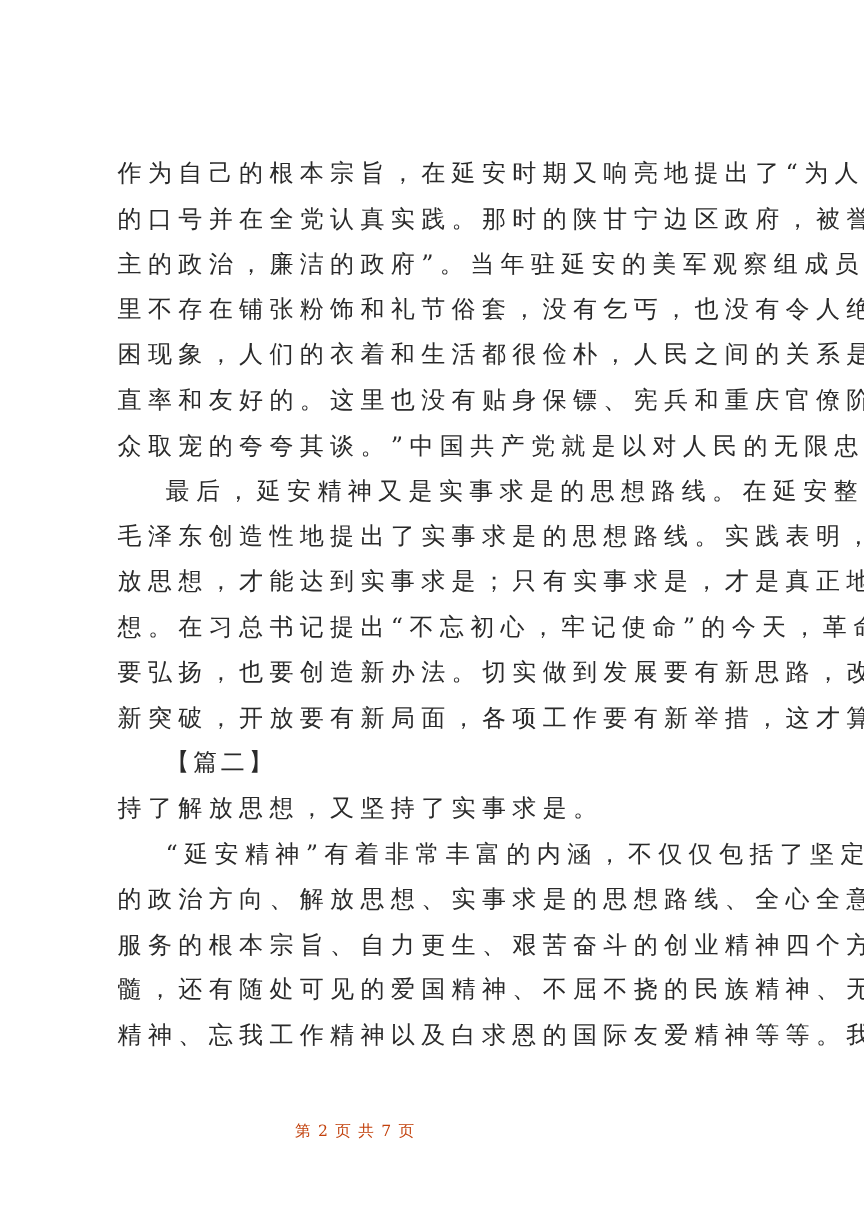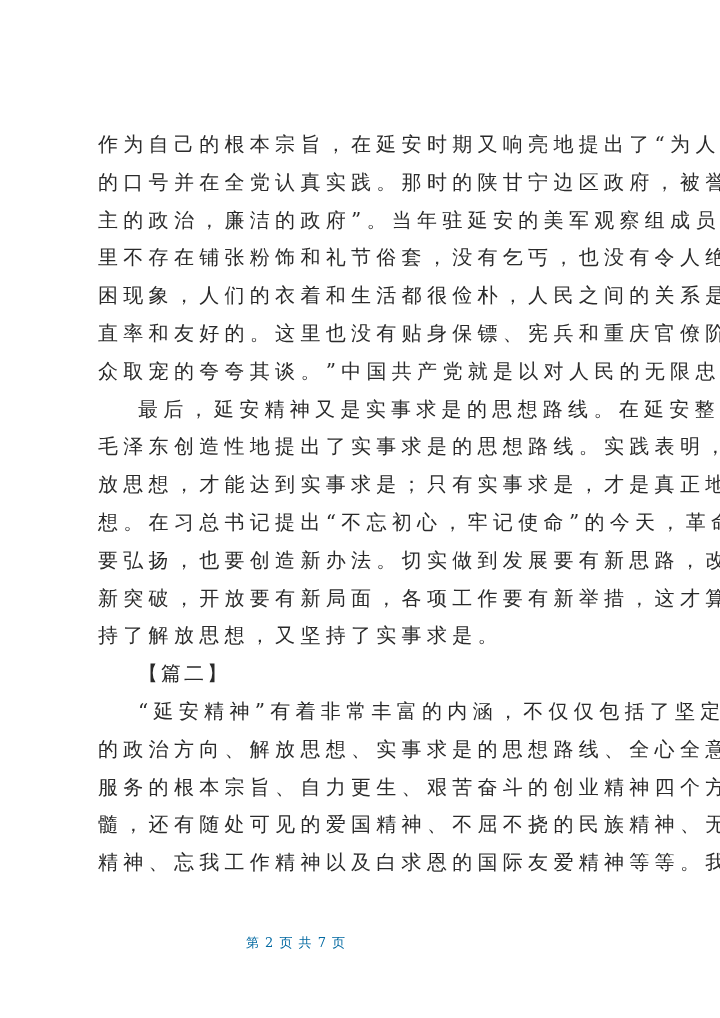--- a/index.html
+++ b/index.html
@@ -43,21 +43,21 @@
       padding-left: 40px;
       letter-spacing: 3px;
     }
     .footer {
       position: absolute;
       left: 0;
       width: 592px;
       top: 934px;
       text-align: center;
       font-size: 13px;
-      color: #0369a1;
+      color: #c2410c;
       letter-spacing: 1px;
     }
   </style>
 </head>
 <body>
 
 <div class="page">
   <div class="content">
     <div class="line">作为自己的根本宗旨，在延安时期又响亮地提出了“为人民服务”</div>
     <div class="line">的口号并在全党认真实践。那时的陕甘宁边区政府，被誉为“民</div>
@@ -65,22 +65,22 @@
     <div class="line">里不存在铺张粉饰和礼节俗套，没有乞丐，也没有令人绝望的贫</div>
     <div class="line">困现象，人们的衣着和生活都很俭朴，人民之间的关系是坦诚、</div>
     <div class="line">直率和友好的。这里也没有贴身保镖、宪兵和重庆官僚阶层的哗</div>
     <div class="line">众取宠的夸夸其谈。”中国共产党就是以对人民的无限忠诚赢得</div>
     <div class="line indent">最后，延安精神又是实事求是的思想路线。在延安整风期间，</div>
     <div class="line">毛泽东创造性地提出了实事求是的思想路线。实践表明，只有解</div>
     <div class="line">放思想，才能达到实事求是；只有实事求是，才是真正地解放思</div>
     <div class="line">想。在习总书记提出“不忘初心，牢记使命”的今天，革命传统</div>
     <div class="line">要弘扬，也要创造新办法。切实做到发展要有新思路，改革要有</div>
     <div class="line">新突破，开放要有新局面，各项工作要有新举措，这才算做既坚</div>
+    <div class="line heading">【篇二】</div>
     <div class="line">持了解放思想，又坚持了实事求是。</div>
-    <div class="line heading">【篇二】</div>
     <div class="line indent">“延安精神”有着非常丰富的内涵，不仅仅包括了坚定正确</div>
     <div class="line">的政治方向、解放思想、实事求是的思想路线、全心全意为人民</div>
     <div class="line">服务的根本宗旨、自力更生、艰苦奋斗的创业精神四个方面的精</div>
     <div class="line">髓，还有随处可见的爱国精神、不屈不挠的民族精神、无私奉献</div>
     <div class="line">精神、忘我工作精神以及白求恩的国际友爱精神等等。我被这些</div>
   </div>
 
   <div class="footer">第 2 页  共 7 页</div>
 </div>
 

